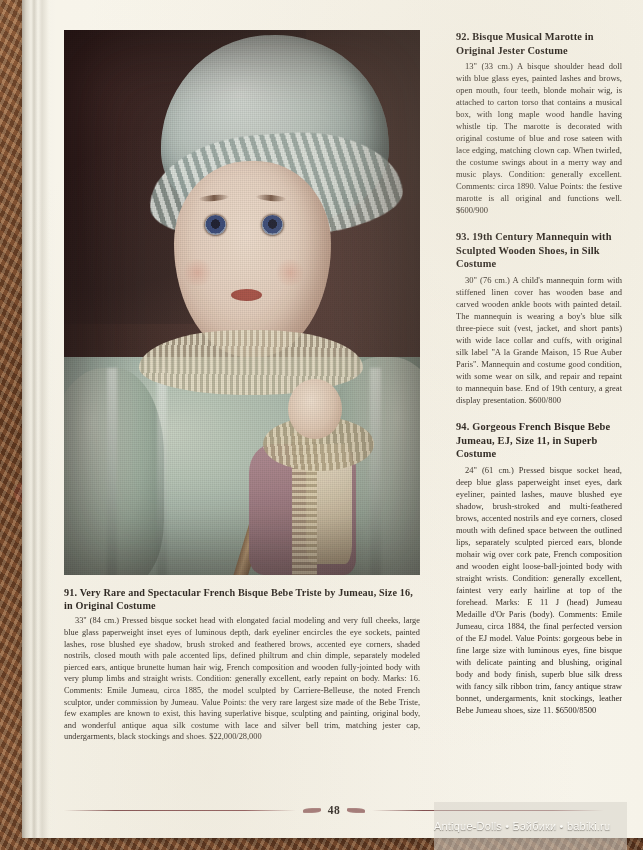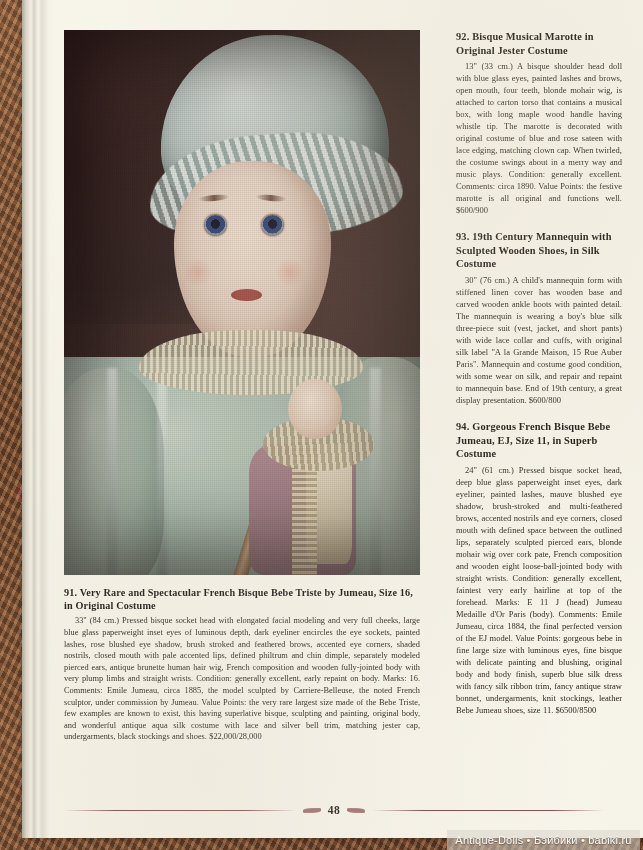--- a/index.html
+++ b/index.html
@@ -315,28 +315,28 @@
     flex: 0 0 auto;
     font-size: 11.5px;
     font-weight: bold;
     color: #2a2320;
     letter-spacing: .4px;
   }
 
   
   #watermark {
     position: absolute;
-    right: 3px;
+    right: 16px;
     bottom: 0;
     width: 193px;
-    height: 20px;
+    height: 48px;
     background: rgba(215,211,202,.55);
     display: flex;
     align-items: center;
-    justify-content: center;
+    justify-content: flex-start;
     z-index: 9;
   }
   #watermark-text {
     font-family: "Liberation Sans", "DejaVu Sans", sans-serif;
     font-size: 11px;
     color: #fbfaf6;
     letter-spacing: .2px;
     text-shadow: 0 1px 1px rgba(60,55,48,.55);
     white-space: nowrap;
   }

